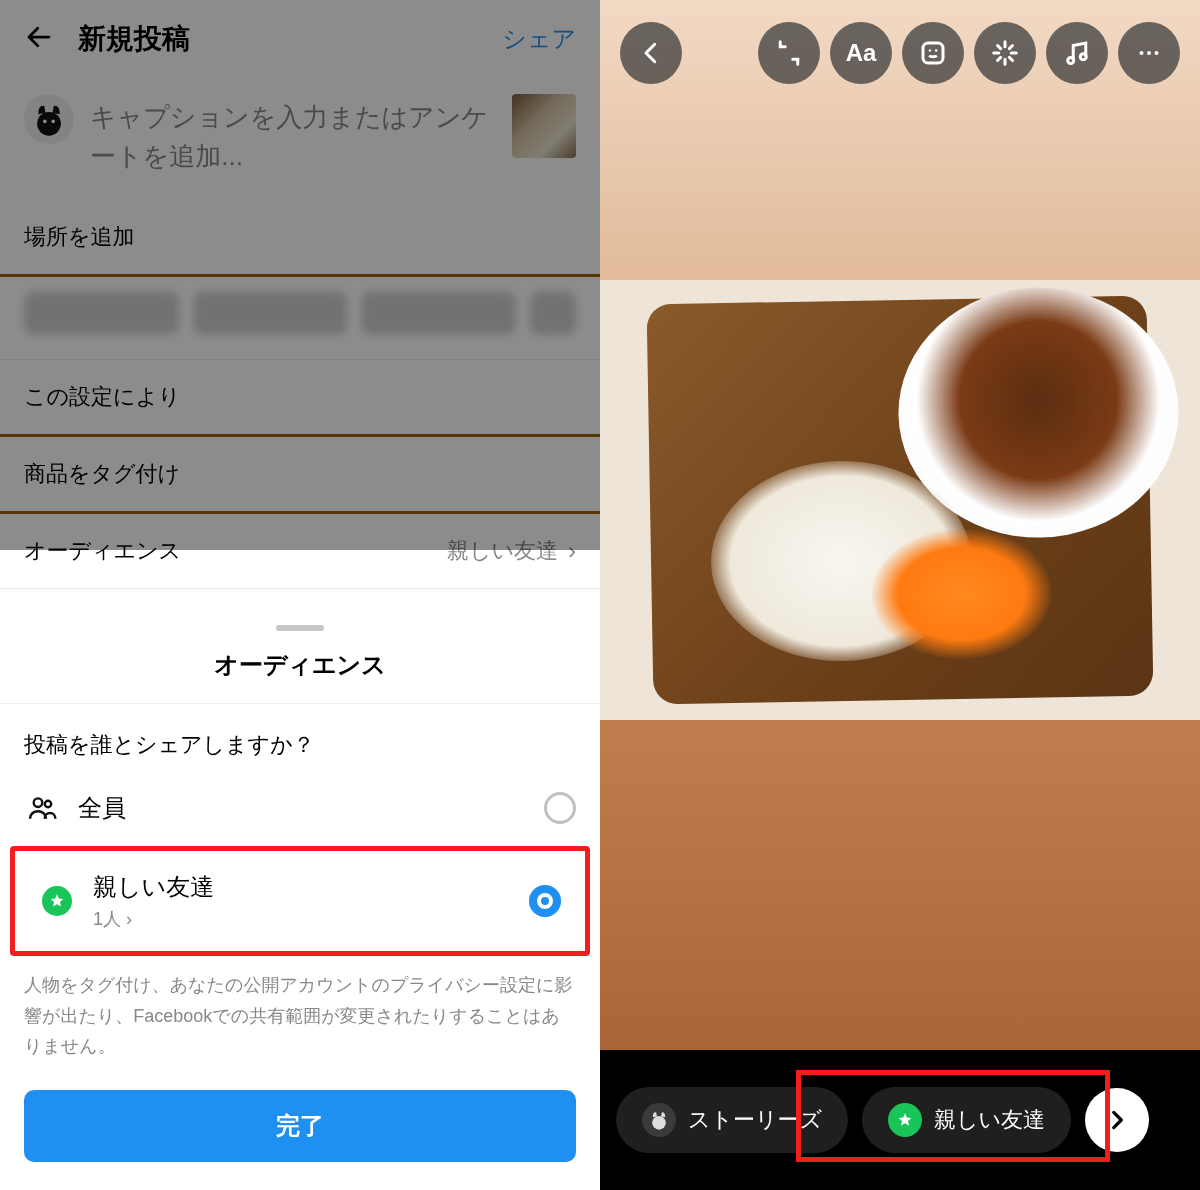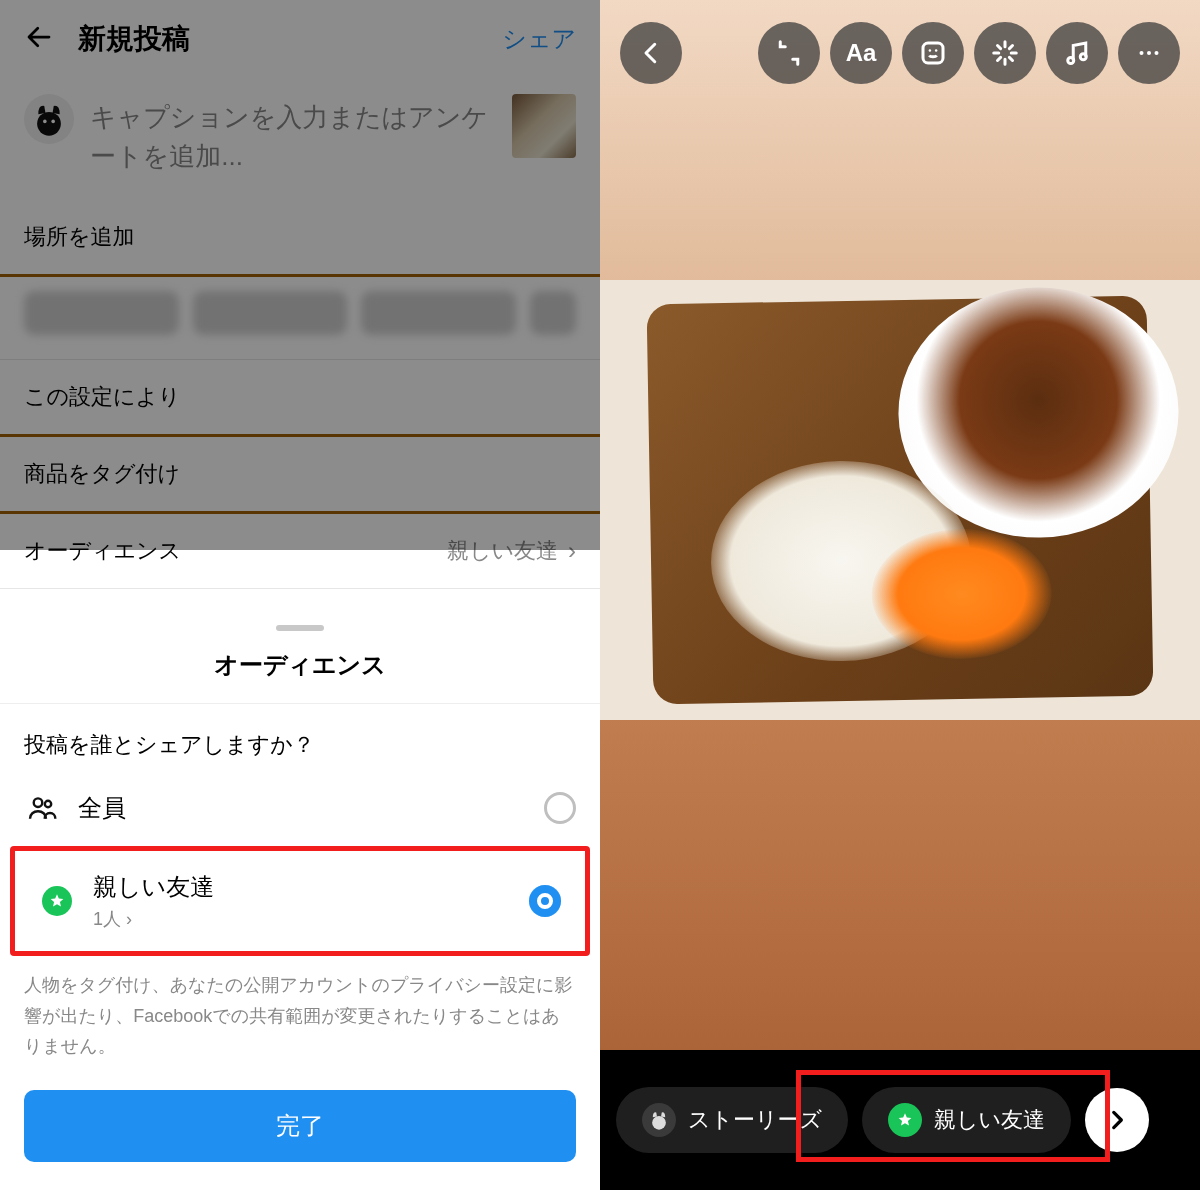--- a/index.html
+++ b/index.html
@@ -36,21 +36,21 @@
 .opt-label{font-size:24px}
 .opt-sub{font-size:18px;color:#888;margin-top:4px}
 .radio{width:32px;height:32px;border-radius:50%}
 .radio.empty{border:3px solid #bfbfbf;background:#fff}
 .radio.sel{background:#1f8ff2;box-shadow:inset 0 0 0 8px #1f8ff2,inset 0 0 0 12px #fff}
 .star-badge{width:30px;height:30px;border-radius:50%;background:#19c558;display:flex;align-items:center;justify-content:center}
 .star-badge svg{width:16px;height:16px;fill:#fff}
 .hl{border:5px solid #f21d1d;border-radius:4px;margin:0 10px}
 .note{font-size:18px;color:#888;line-height:1.7;padding:14px 24px 28px}
 .done-wrap{padding:0 24px 28px}
-.done{background:#1f8ff2;color:#fff;text-align:center;font-size:24px;font-weight:400;padding:20px;border-radius:10px}
+.done{background:#1f8ff2;color:#fff;text-align:center;font-size:24px;font-weight:700;padding:20px;border-radius:10px}
 
 .story{position:absolute;inset:0}
 .story-bg{position:absolute;inset:0;background:linear-gradient(180deg,#f2d9c4 0%,#e0b998 25%,#c17d4f 60%,#a25a2f 100%)}
 .food{position:absolute;left:0;right:0;top:280px;height:440px;background:#eee5d8}
 .board{position:absolute;left:50px;top:20px;width:500px;height:400px;background:linear-gradient(135deg,#8b5a2b,#6b3f18 60%,#5a3514);border-radius:24px;transform:rotate(-1deg)}
 .bowl{position:absolute;right:-30px;top:-10px;width:280px;height:250px;border-radius:50%;background:radial-gradient(circle at 50% 45%,#5b2e10 0%,#7a3a15 40%,#fff 62%,#f4f4f4 100%)}
 .rice{position:absolute;left:60px;bottom:40px;width:260px;height:200px;background:radial-gradient(ellipse,#f8f6f0 0%,#efe9dc 60%,rgba(0,0,0,0) 75%);border-radius:50%}
 .carrot{position:absolute;right:100px;bottom:40px;width:180px;height:130px;background:radial-gradient(ellipse,#ff8a1f 0%,#ff7a10 50%,rgba(0,0,0,0) 72%);border-radius:50%}
 .top-icons{position:absolute;top:22px;left:0;right:0;display:flex;align-items:flex-start;padding:0 20px;z-index:3}
 .cbtn{width:62px;height:62px;border-radius:50%;background:rgba(60,60,60,.75);display:flex;align-items:center;justify-content:center;color:#fff}

